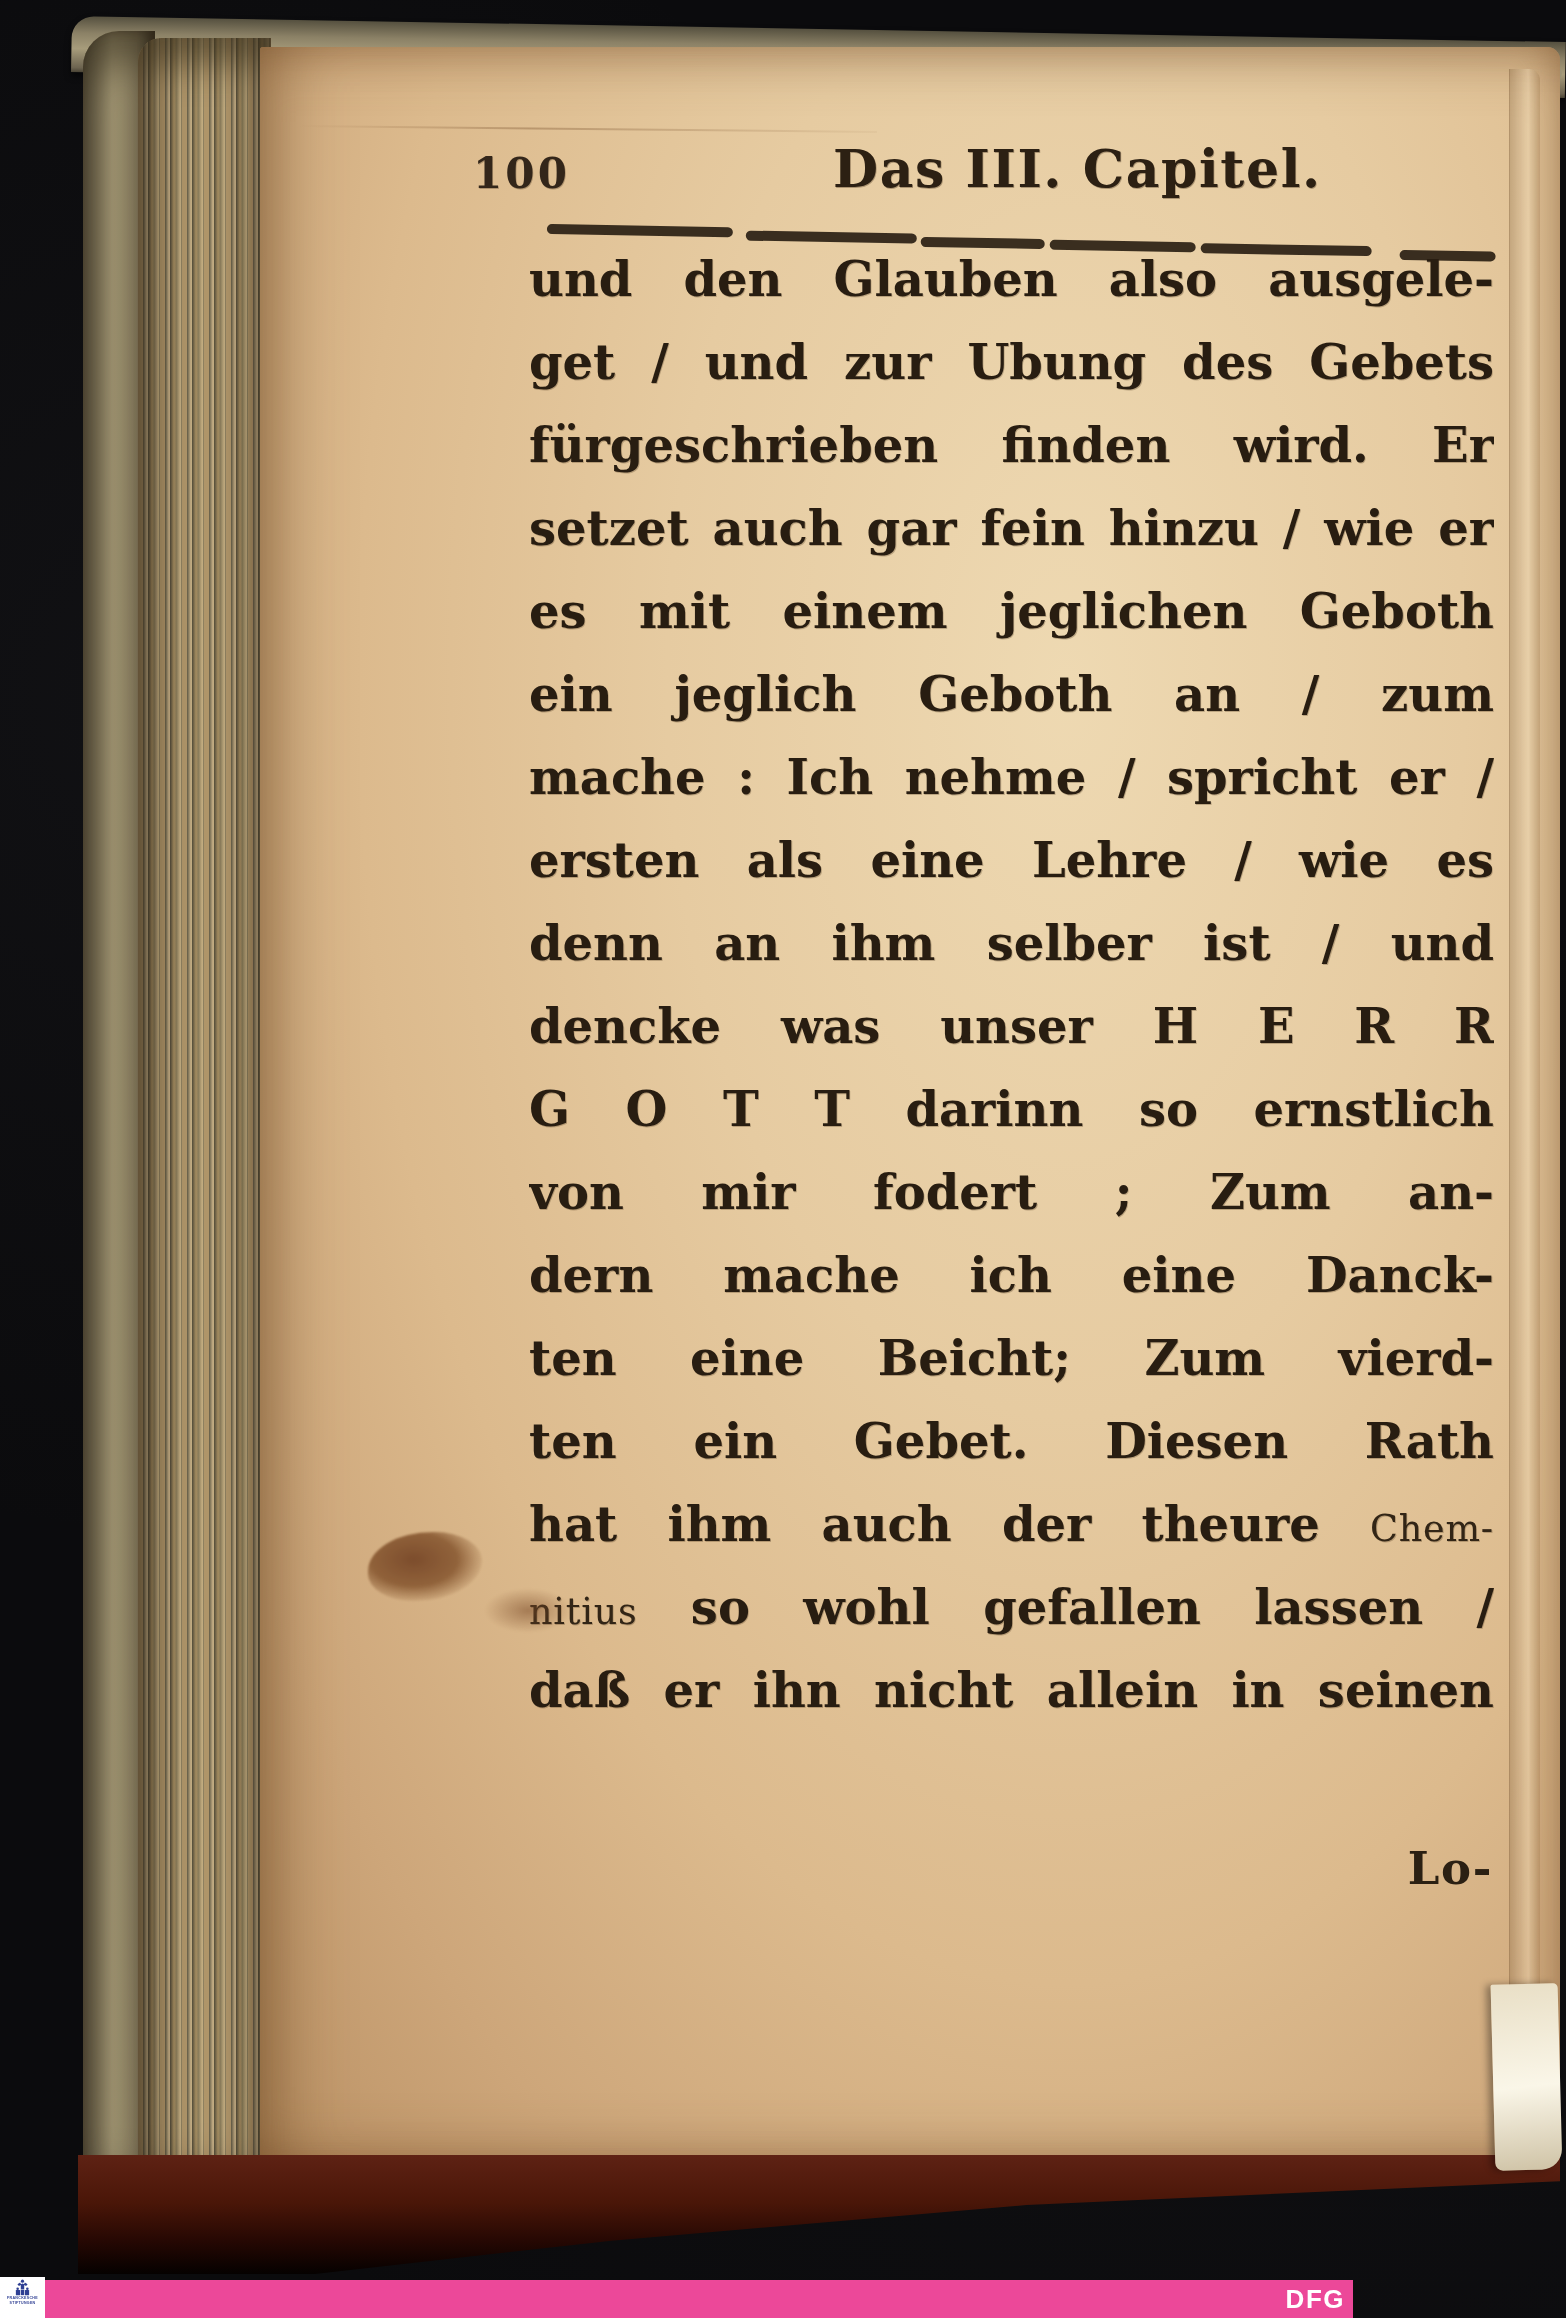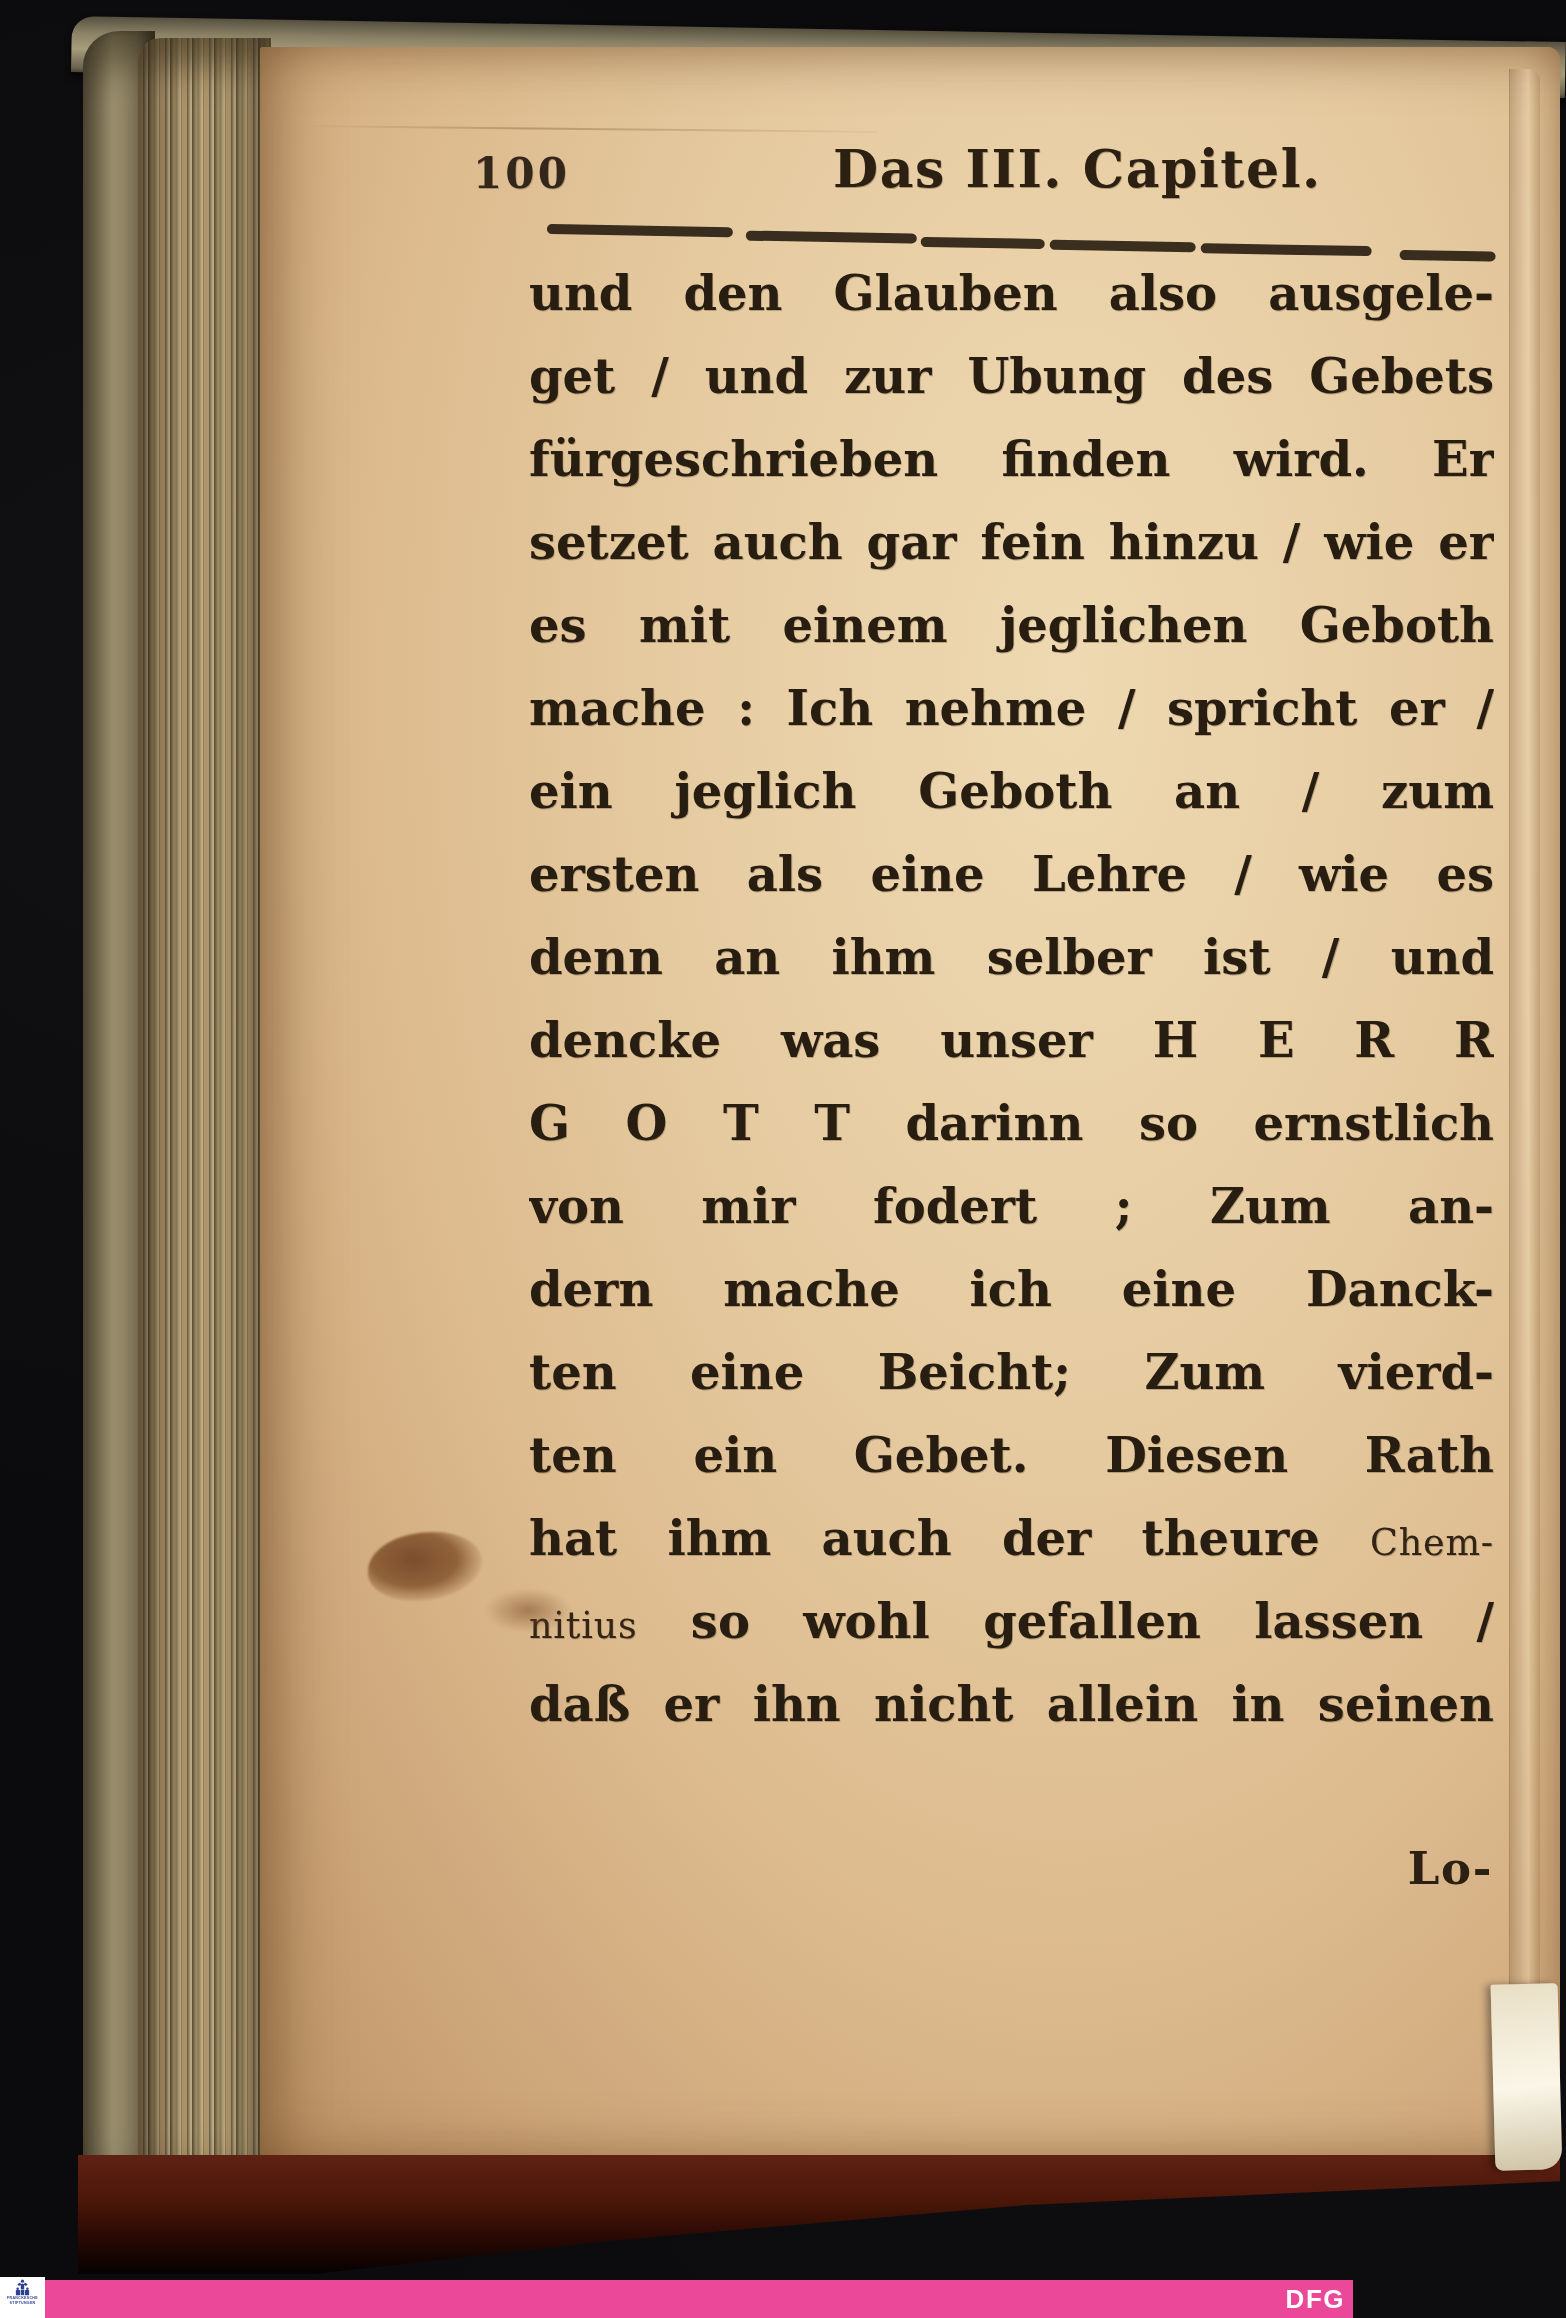--- a/index.html
+++ b/index.html
@@ -79,21 +79,21 @@
     vertical-align:top;opacity:.92;
   }
   .rs1{width:186px;margin-right:12.5px;}
   .rs2{width:171px;margin-right:4.7px;transform:translateY(3.1px);}
   .rs3{width:124px;margin-right:4.7px;transform:translateY(6.3px);}
   .rs4{width:146px;margin-right:4.7px;transform:translateY(7px);}
   .rs5{width:171px;margin-right:28px;transform:translateY(7.8px);}
   .rs6{width:96px;transform:translateY(11px);}
 
   .body-text{
-    position:absolute;left:269px;top:205px;width:965px;
+    position:absolute;left:269px;top:191px;width:965px;
     font-size:48px;font-weight:bold;color:#281d11;
     text-shadow:0.8px 0.8px 0 rgba(70,45,20,.28);
   }
   .body-text .line{
     height:83px;line-height:83px;
     text-align:justify;text-align-last:justify;text-justify:inter-word;
     overflow:hidden;
   }
   .body-text .antiqua{
     font-weight:normal;font-size:0.76em;letter-spacing:0.8px;color:#322516;
@@ -180,22 +180,22 @@
     <div class="header-rule">
       <i class="rs1"></i><i class="rs2"></i><i class="rs3"></i><i class="rs4"></i><i class="rs5"></i><i class="rs6"></i>
     </div>
 
     <div class="body-text">
         <div class="line"><span>und den Glauben also ausgele-</span></div>
         <div class="line"><span>get / und zur Ubung des Gebets</span></div>
         <div class="line"><span>fürgeschrieben finden wird. Er</span></div>
         <div class="line"><span>setzet auch gar fein hinzu / wie er</span></div>
         <div class="line"><span>es mit einem jeglichen Geboth</span></div>
+        <div class="line"><span>ein jeglich Geboth an / zum</span></div>
         <div class="line"><span>mache : Ich nehme / spricht er /</span></div>
-        <div class="line"><span>ein jeglich Geboth an / zum</span></div>
         <div class="line"><span>ersten als eine Lehre / wie es</span></div>
         <div class="line"><span>denn an ihm selber ist / und</span></div>
         <div class="line"><span>dencke was unser H E R R</span></div>
         <div class="line"><span>G O T T darinn so ernstlich</span></div>
         <div class="line"><span>von mir fodert ; Zum an-</span></div>
         <div class="line"><span>dern mache ich eine Danck-</span></div>
         <div class="line"><span>ten eine Beicht; Zum vierd-</span></div>
         <div class="line"><span>ten ein Gebet. Diesen Rath</span></div>
         <div class="line"><span>hat ihm auch der theure </span><span class="antiqua">Chem-</span></div>
         <div class="line"><span class="antiqua">nitius</span><span> so wohl gefallen lassen /</span></div>

